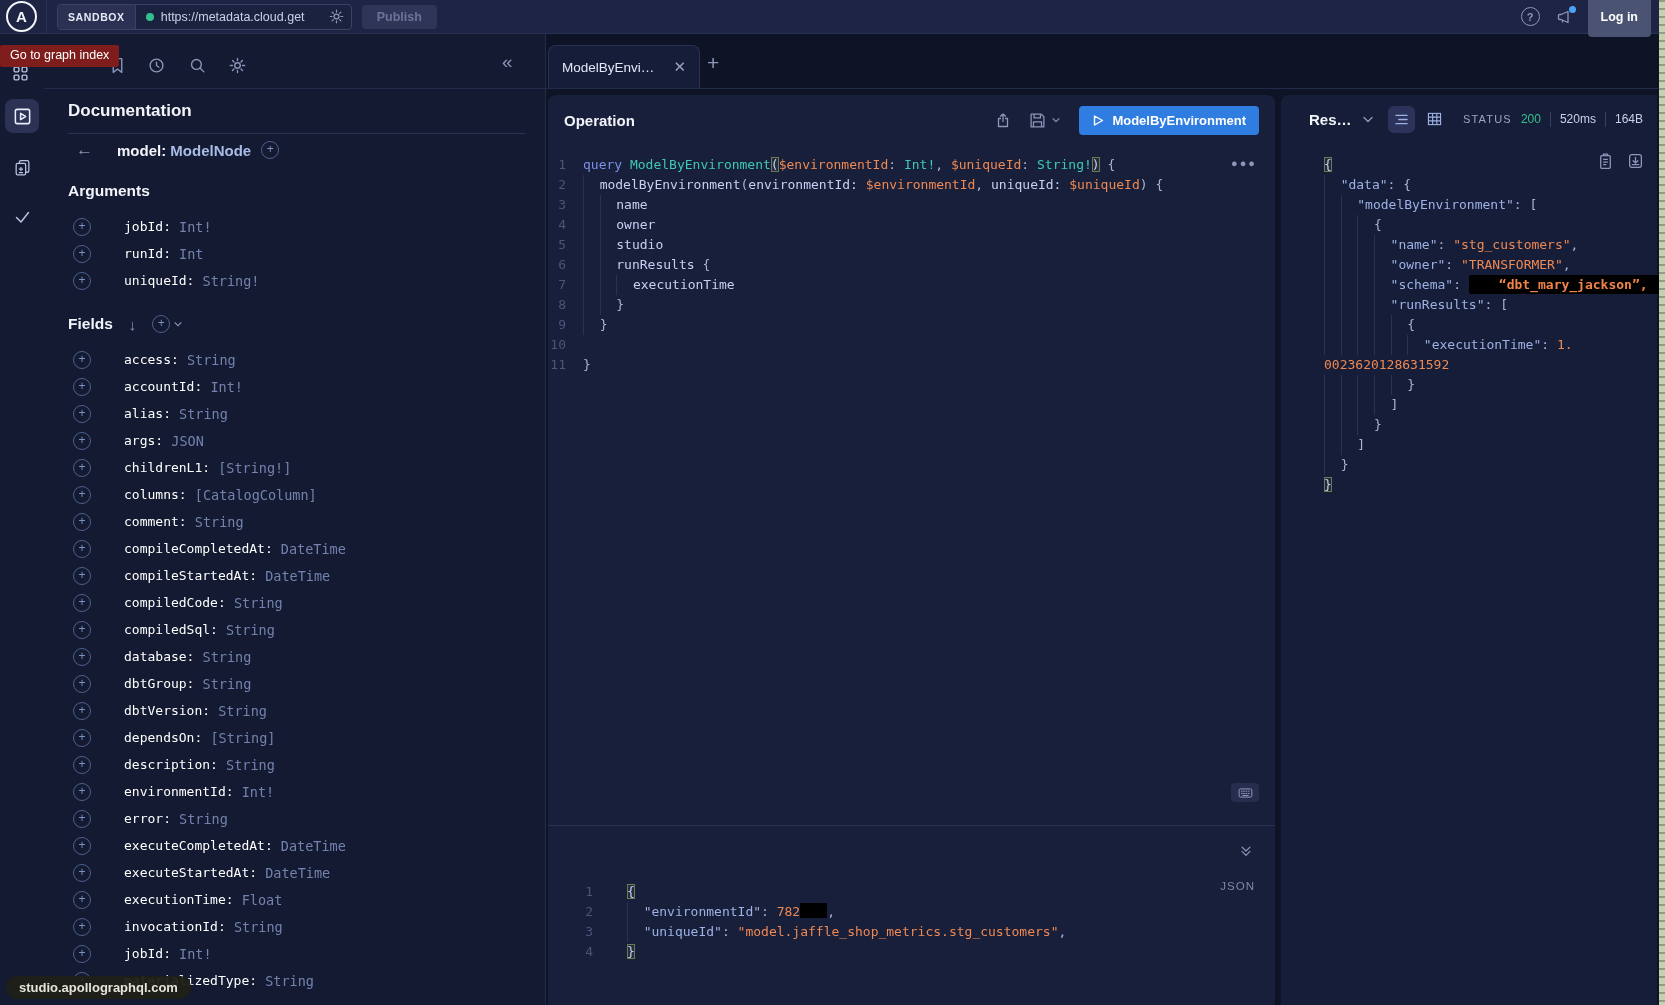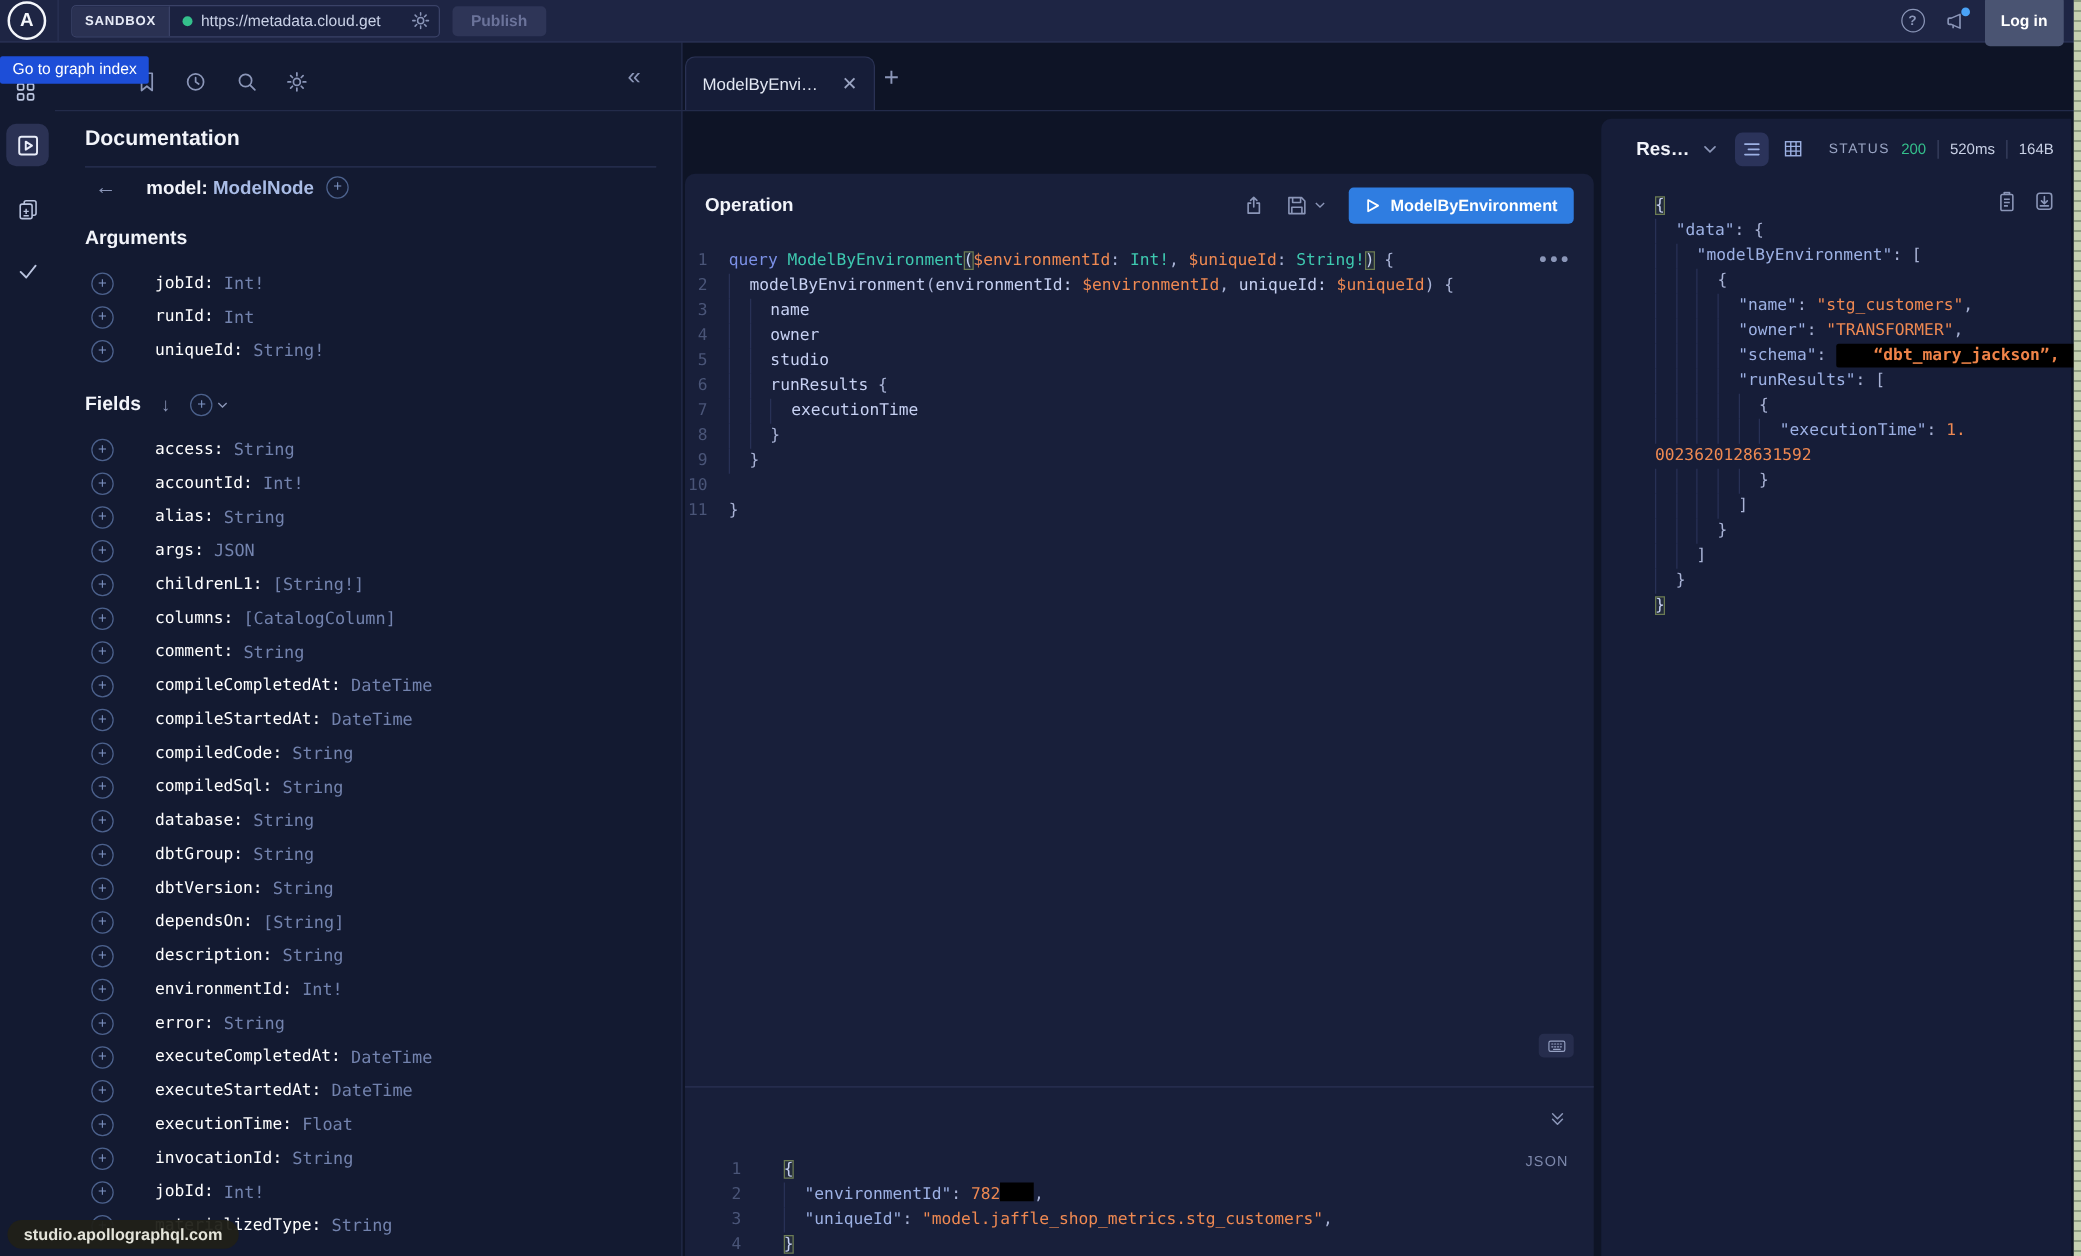--- a/index.html
+++ b/index.html
@@ -23,21 +23,21 @@
   .publish{margin-left:10px;background:#2e3557;color:#6b739a;border:none;border-radius:4px;
            font-size:12.5px;font-weight:bold;height:24px;padding:0 15px;font-family:inherit;}
   .tb-right{margin-left:auto;display:flex;align-items:center;gap:15px;padding-right:14px;}
   .help{width:17px;height:17px;border:1.4px solid #8b96b8;border-radius:50%;color:#8b96b8;
         font-size:11px;font-weight:bold;display:flex;align-items:center;justify-content:center;}
   .mega{position:relative;}
   .mega .bdot{position:absolute;top:-3px;right:-3px;width:7px;height:7px;border-radius:50%;background:#4aa3f7;}
   .login{background:#4a5472;color:#fff;font-weight:bold;font-size:12.5px;border:none;border-radius:4px;
          height:40px;padding:0 13px;font-family:inherit;}
   
-  .tooltip{position:absolute;top:45px;left:0;background:#1d4ed8;color:#fff;font-size:12.5px;
+  .tooltip{position:absolute;top:45px;left:0;background:#7f1d1d;color:#fff;font-size:12.5px;
            padding:3px 10px 5px;border-radius:2px;z-index:60;}
   .status-link{position:absolute;left:6px;bottom:6px;background:rgba(32,32,24,.95);color:#e4e4da;
                font-size:13px;font-weight:bold;padding:4px 13px;border-radius:13px;z-index:55;}
   
   .rail{position:absolute;top:33px;left:0;width:44px;bottom:0;background:#131a31;border-right:1px solid #232b4a;}
   .rail-ico{position:absolute;left:13px;color:#b9c3de;}
   .rail-sel{position:absolute;left:5px;top:66px;width:34px;height:34px;background:#2b3254;border-radius:8px;
             display:flex;align-items:center;justify-content:center;color:#e8ecf8;}
   
   .docs{position:absolute;top:33px;left:44px;width:501px;bottom:0;background:#131a31;
@@ -57,21 +57,21 @@
   .fname{font-family:"DejaVu Sans Mono",monospace;font-size:13px;color:#ffffff;margin-left:33px;white-space:pre;}
   .ftype{font-family:"DejaVu Sans Mono",monospace;font-size:13.5px;color:#7383ae;white-space:pre;}
   .fields-head{position:absolute;top:282px;left:24px;display:flex;align-items:center;gap:16px;}
   
   .middle{position:absolute;left:545px;top:33px;width:733px;bottom:0;}
   .tab{position:absolute;left:3px;top:12px;height:43px;width:152px;background:#161d38;
        border:1px solid #2a3254;border-bottom:none;border-radius:8px 8px 0 0;color:#e3e8f4;
        font-size:13.5px;display:flex;align-items:center;padding:0 13px;gap:12px;box-sizing:border-box;z-index:2;}
   .tab .x{color:#9aa4c2;font-size:15px;margin-left:auto;}
   .tab-plus{position:absolute;left:162px;top:18px;color:#8b96b8;font-size:21px;font-weight:300;z-index:2;}
-  .card{position:absolute;left:3px;top:62px;right:3px;bottom:0;background:#181f3a;border-radius:8px 8px 0 0;margin-top:44px;}
+  .card{position:absolute;left:3px;top:62px;right:3px;bottom:0;background:#181f3a;border-radius:8px 8px 0 0;}
   .op-head{height:50px;display:flex;align-items:center;padding:0 16px;gap:18px;}
   .op-title{font-size:15px;font-weight:bold;color:#f2f4fa;margin-right:auto;}
   .runbtn{background:#2f7de1;color:#fff;border:none;border-radius:4px;height:29px;padding:0 13px;
           font-size:13px;font-weight:bold;display:flex;align-items:center;gap:8px;font-family:inherit;}
   .savegrp{display:flex;align-items:center;gap:5px;}
   
   .crow{height:20px;white-space:pre;font-family:"DejaVu Sans Mono",monospace;font-size:13px;line-height:20px;}
   .lnum{display:inline-block;text-align:right;color:#4a5578;}
   .g{display:inline-block;width:2ch;height:20px;border-left:1px solid #283156;vertical-align:top;}
   .k{color:#7b90e6}.o{color:#3ec9b0}.v{color:#ef8952}.t{color:#3ec9b0}

